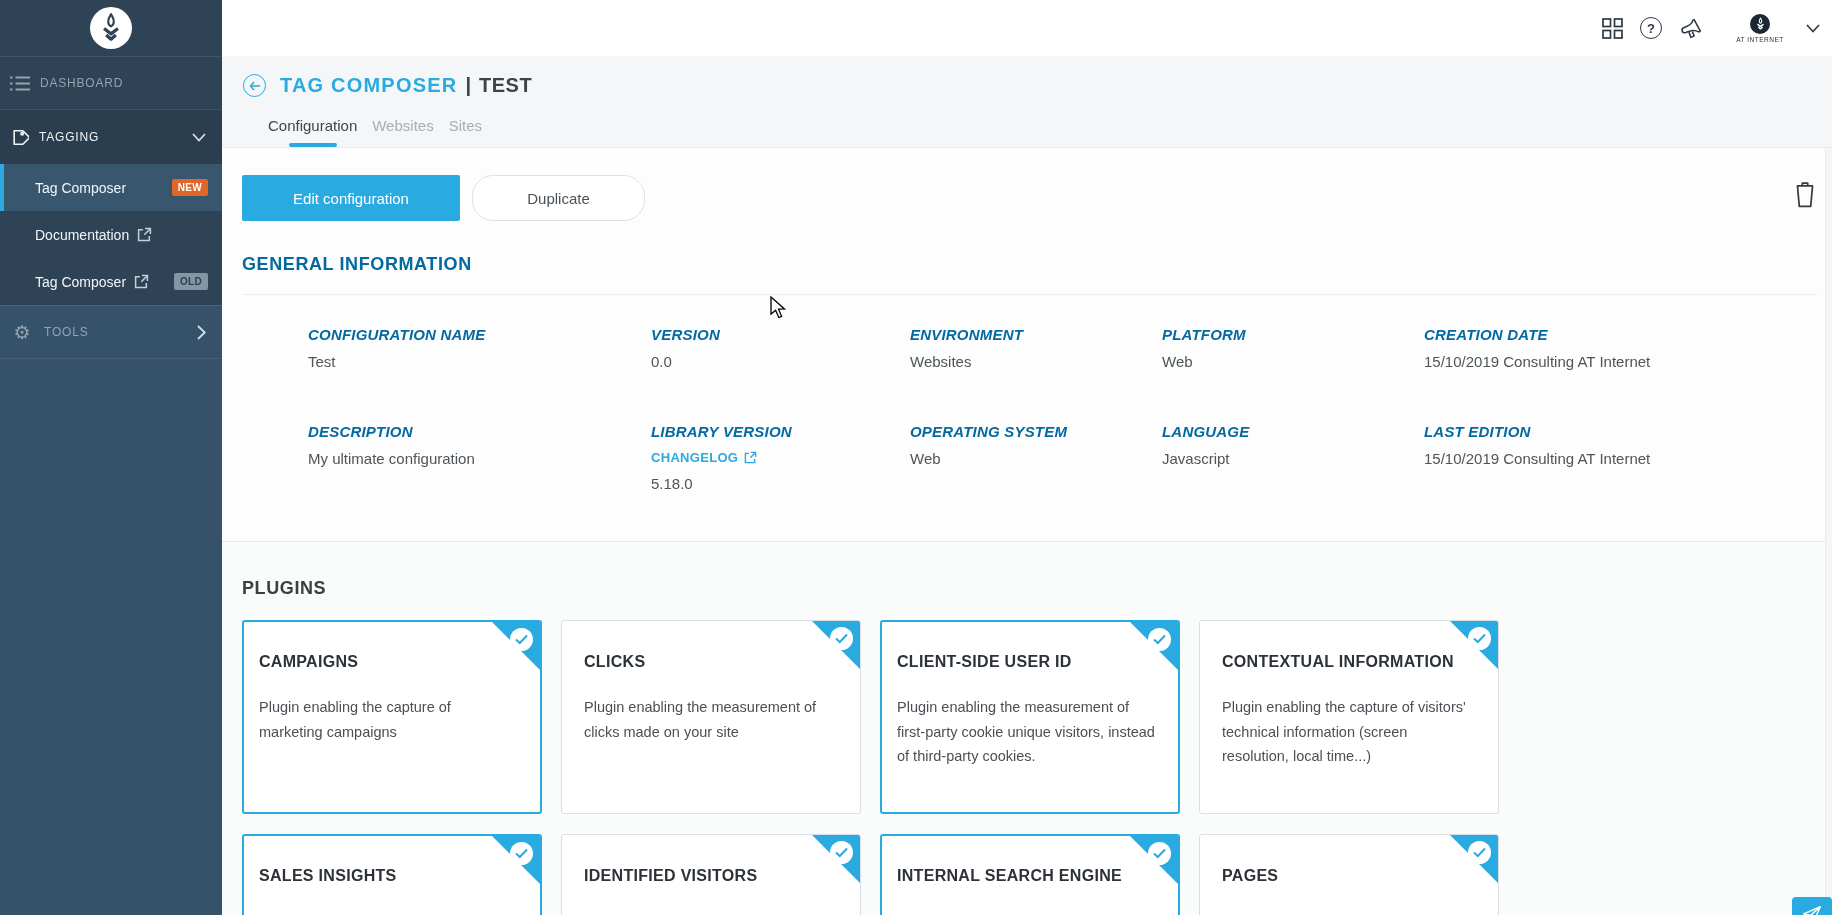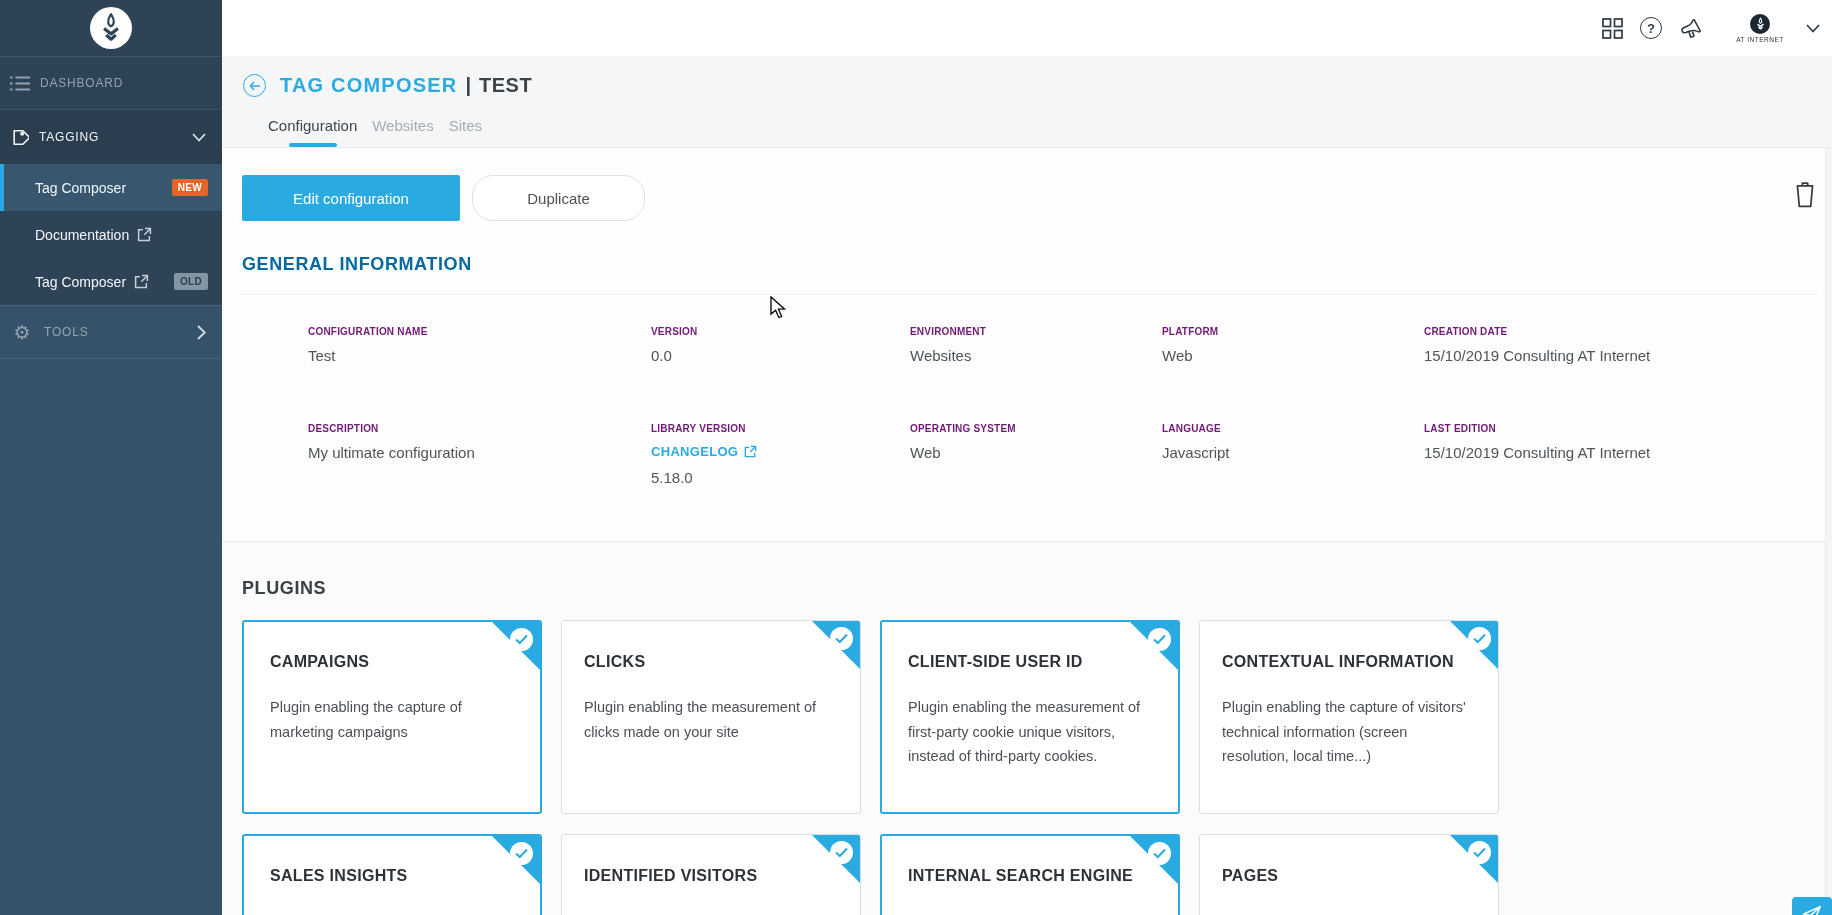--- a/index.html
+++ b/index.html
@@ -67,33 +67,33 @@
   .btn-secondary{background:#fff;color:#4a5257;border:1px solid #dee2e5;}
   .btn-deploy{width:221px;margin-left:6px;}
   .btn-duplicate{width:173px;margin-left:12px;border-radius:21px;}
   .trash-btn{position:absolute;right:14px;top:24px;cursor:pointer;}
 
   .gi-heading{position:absolute;left:20px;top:98px;font-size:18px;font-weight:bold;letter-spacing:.6px;color:#0369a1;}
   .gi-rule{position:absolute;left:20px;right:15px;top:138px;border-bottom:1px solid #ededee;}
   .fields-row{position:absolute;left:86px;display:grid;grid-template-columns:343px 259px 252px 262px auto;}
   .fields-row-1{top:170px;}
   .fields-row-2{top:267px;}
-  .f-label{font-size:10px;font-weight:bold;color:#701a75;letter-spacing:.2px;margin-bottom:10px;}
+  .f-label{font-size:15px;font-weight:bold;color:#0369a1;letter-spacing:.2px;margin-bottom:10px;font-style:italic;}
   .f-value{font-size:15px;color:#4e555a;}
   .f-link-row{display:flex;align-items:center;gap:6px;margin-bottom:10px;cursor:pointer;}
   .f-link{font-size:13px;font-weight:bold;color:var(--accent);letter-spacing:.3px;}
 
   
   .plugins{position:absolute;left:222px;top:541px;right:0;bottom:0;background:#fafbfb;border-top:1px solid #e4e7e9;}
   .pl-heading{position:absolute;left:20px;top:36px;font-size:18px;font-weight:bold;letter-spacing:.6px;color:#3a3f44;}
   .cards-grid{position:absolute;left:20px;display:grid;grid-template-columns:repeat(4,300px);gap:19px;}
   .cards-row-1{top:78px;}
   .cards-row-2{top:292px;}
   .card{position:relative;width:300px;height:194px;background:#fff;border:1px solid #d9dee2;border-radius:3px;padding:32px 22px 20px;overflow:hidden;cursor:pointer;}
-  .card.highlighted{border:2px solid var(--accent);padding:31px 26px 19px;}
+  .card.highlighted{border:2px solid var(--accent);padding:31px 15px 19px;}
   .card-corner{position:absolute;top:-1px;right:-1px;width:0;height:0;border-top:50px solid var(--accent);border-left:50px solid transparent;}
   .corner-check{position:absolute;top:6px;right:7px;width:23px;height:23px;background:#fff;border-radius:50%;display:flex;align-items:center;justify-content:center;}
   .card-title{font-size:16px;font-weight:bold;color:#2c3237;letter-spacing:.3px;margin-bottom:24px;}
   .card-desc{font-size:14.5px;color:#4a5055;line-height:1.7;max-width:258px;}
 
   
   .scroll-track{position:absolute;top:148px;right:0;width:7px;bottom:0;background:#f4f5f6;border-left:1px solid #eaebec;cursor:pointer;}
   .chat-fab{position:absolute;left:1792px;top:897px;width:40px;height:40px;background:var(--accent);border-radius:4px 4px 0 0;display:flex;justify-content:center;padding-top:6px;cursor:pointer;}
   .cursor{position:absolute;left:770px;top:296px;pointer-events:none;z-index:99;}
 </style>

